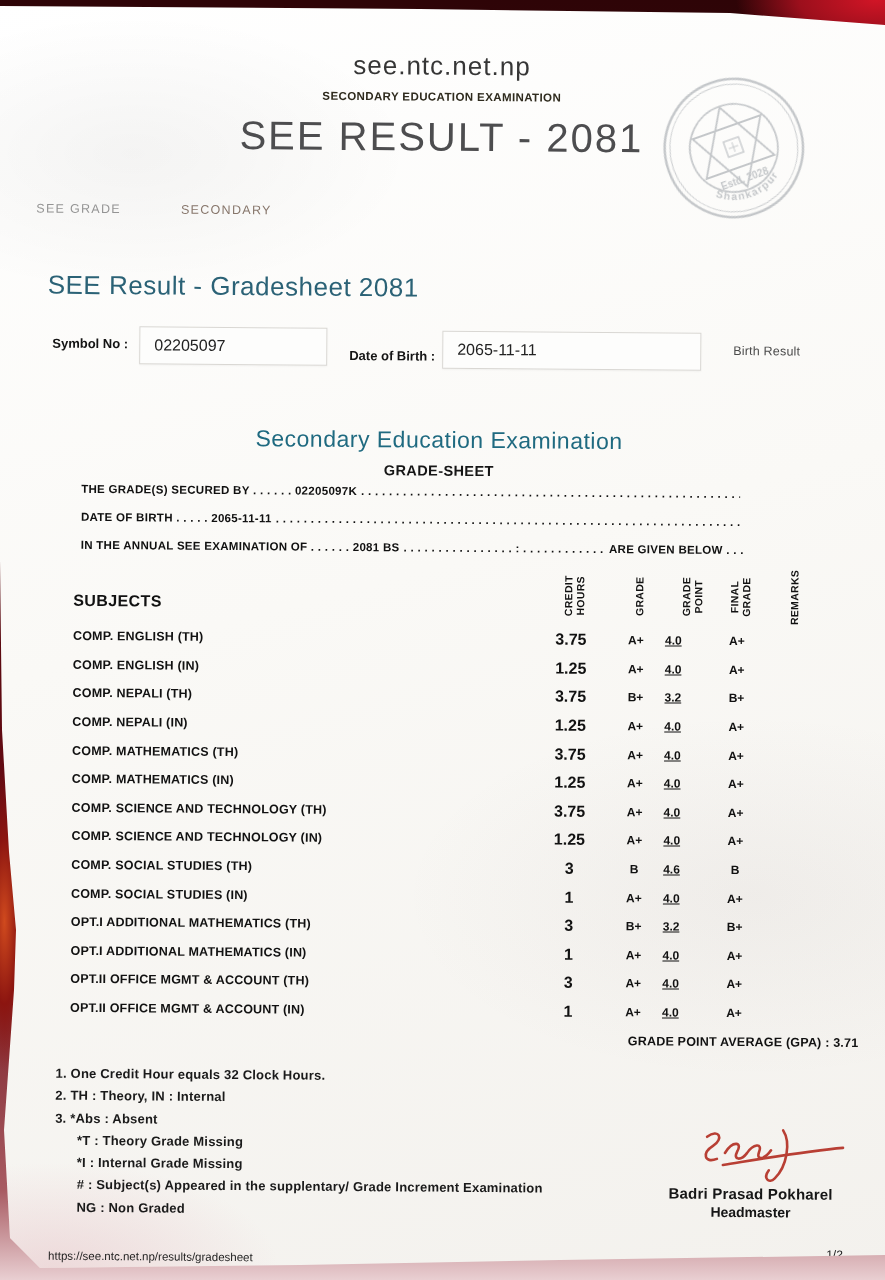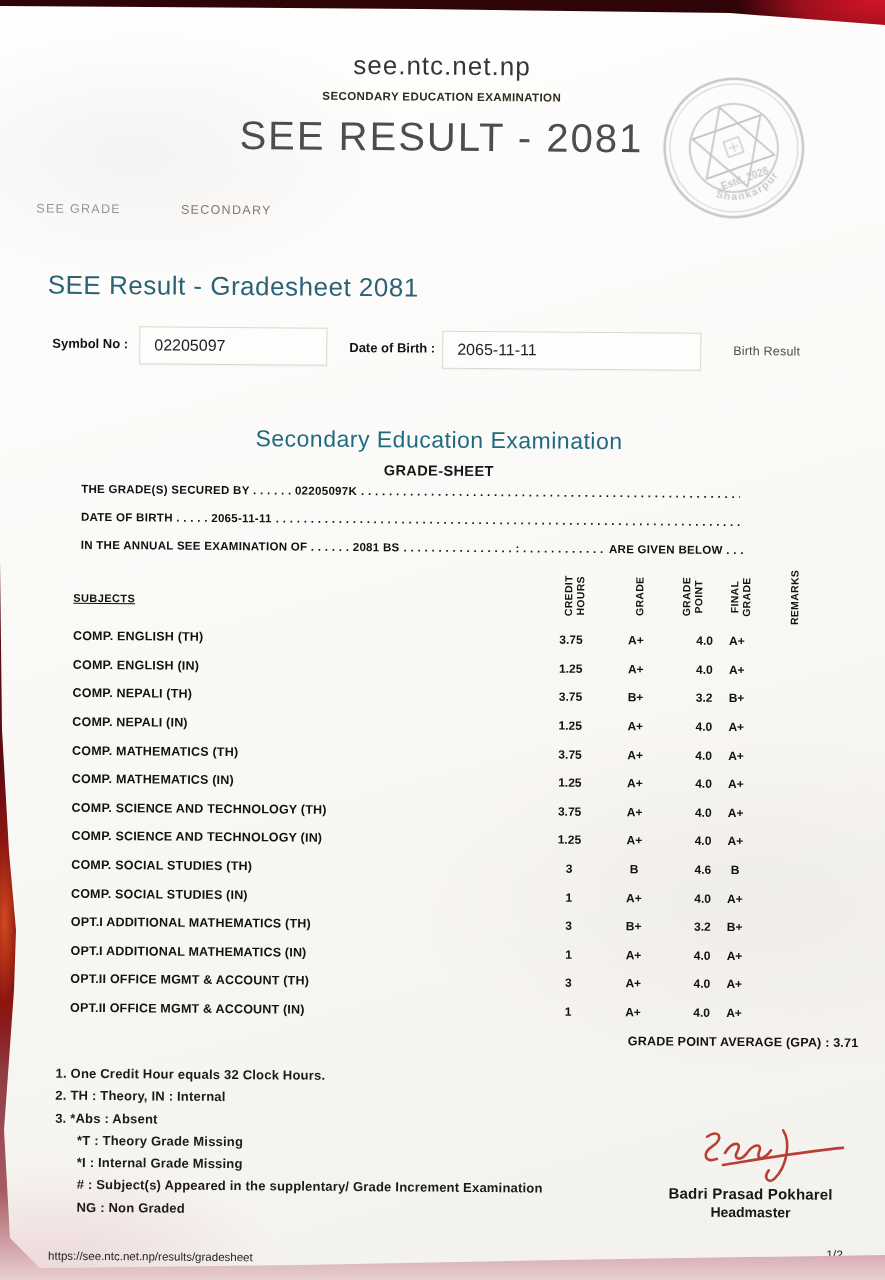--- a/index.html
+++ b/index.html
@@ -36,53 +36,53 @@
   .nav span{margin-right:60px;cursor:pointer;}
   .nav span:nth-of-type(1){color:#949494;}
   .nav span:nth-of-type(2){color:#87766b;}
 
   .page-title{position:absolute;top:270px;left:50px;font-size:26px;color:#2b6276;letter-spacing:.5px;}
 
   
   .form{position:absolute;top:322px;left:0;width:885px;height:48px;}
   .flabel{position:absolute;font-size:13px;font-weight:bold;color:#141414;}
   .l-symbol{left:55px;top:14px;}
-  .l-dob{left:352px;top:16px;}
+  .l-dob{left:352px;top:24px;}
   .tbox{position:absolute;height:36px;border:1px solid #d9d7d3;background:#fdfdfc;
     font-family:"Liberation Sans",sans-serif;font-size:16px;color:#222;padding:0 0 0 14px;
     box-shadow:0 1px 2px rgba(0,0,0,.04);}
   .t-symbol{left:142px;top:4px;width:172px;}
   .t-dob{left:445px;top:6px;width:243px;}
   .search-btn{position:absolute;left:730px;top:16px;font-size:12.5px;color:#4c4c4c;background:none;border:none;
     font-family:"Liberation Sans",sans-serif;cursor:pointer;letter-spacing:.2px;}
 
   
   .gs-head{position:absolute;top:424px;left:0;width:885px;text-align:center;font-size:23px;color:#1f6a80;letter-spacing:.5px;}
   .gs-sub{position:absolute;top:460px;left:0;width:885px;text-align:center;font-size:14.5px;font-weight:bold;color:#161616;letter-spacing:.4px;}
 
   .statements{position:absolute;top:483px;left:85px;width:663px;}
   .dotline{display:flex;height:16px;margin-bottom:12px;font-size:11.5px;font-weight:bold;color:#101010;
     white-space:nowrap;overflow:hidden;letter-spacing:.3px;}
   .dotline .dots{flex:1;overflow:hidden;margin:0 4px;}
   .dotline .suffix{white-space:nowrap;}
 
   .gtable{position:absolute;top:572px;left:78px;width:752px;}
-  .subjects-head{position:absolute;left:0;top:20px;font-size:11px;font-weight:bold;color:#111;letter-spacing:.4px;text-decoration:underline;}
+  .subjects-head{position:absolute;left:0;top:20px;font-size:16px;font-weight:bold;color:#111;letter-spacing:.4px;}
   .vhead{position:absolute;top:-8px;width:58px;height:56px;}
   .vhead .v{position:absolute;left:50%;top:50%;transform:translate(-50%,-50%) rotate(-90deg);
     width:56px;text-align:center;font-size:10.5px;font-weight:bold;color:#111;line-height:1.15;letter-spacing:.3px;}
   .vhead:nth-of-type(1){left:472px;} .vhead:nth-of-type(2){left:537px;}
   .vhead:nth-of-type(3){left:590px;} .vhead:nth-of-type(4){left:638px;}
   .vhead:nth-of-type(5){left:692px;}
   .tbody{position:absolute;top:50px;left:0;width:752px;}
   .row{display:flex;height:28.6px;align-items:center;color:#111;}
   .c-sub{width:462px;font-size:12.5px;font-weight:bold;letter-spacing:.2px;}
-  .c-credit{width:72px;text-align:center;font-size:12px;font-weight:bold;}
+  .c-credit{width:72px;text-align:center;font-size:16px;font-weight:bold;}
   .c-grade{width:58px;text-align:center;font-size:12px;font-weight:bold;}
-  .c-point{width:48px;text-align:right;font-size:12px;font-weight:bold;}
+  .c-point{width:48px;text-align:left;font-size:12px;font-weight:bold;text-decoration:underline;}
   .c-final{width:48px;text-align:center;font-size:12px;font-weight:bold;}
   .c-rem{width:64px;text-align:center;font-size:12px;font-weight:bold;}
 
   .gpa{position:absolute;top:1030px;left:636px;font-size:12.5px;font-weight:bold;color:#111;letter-spacing:.2px;}
 
   .notes{position:absolute;top:1066px;left:64px;font-size:13px;font-weight:bold;color:#1a1a1a;}
   .notes div{height:22.3px;letter-spacing:.2px;}
   .notes div:nth-of-type(n+4){margin-left:22px;}
 
   .sig-block{position:absolute;top:1118px;left:645px;width:230px;text-align:center;}

